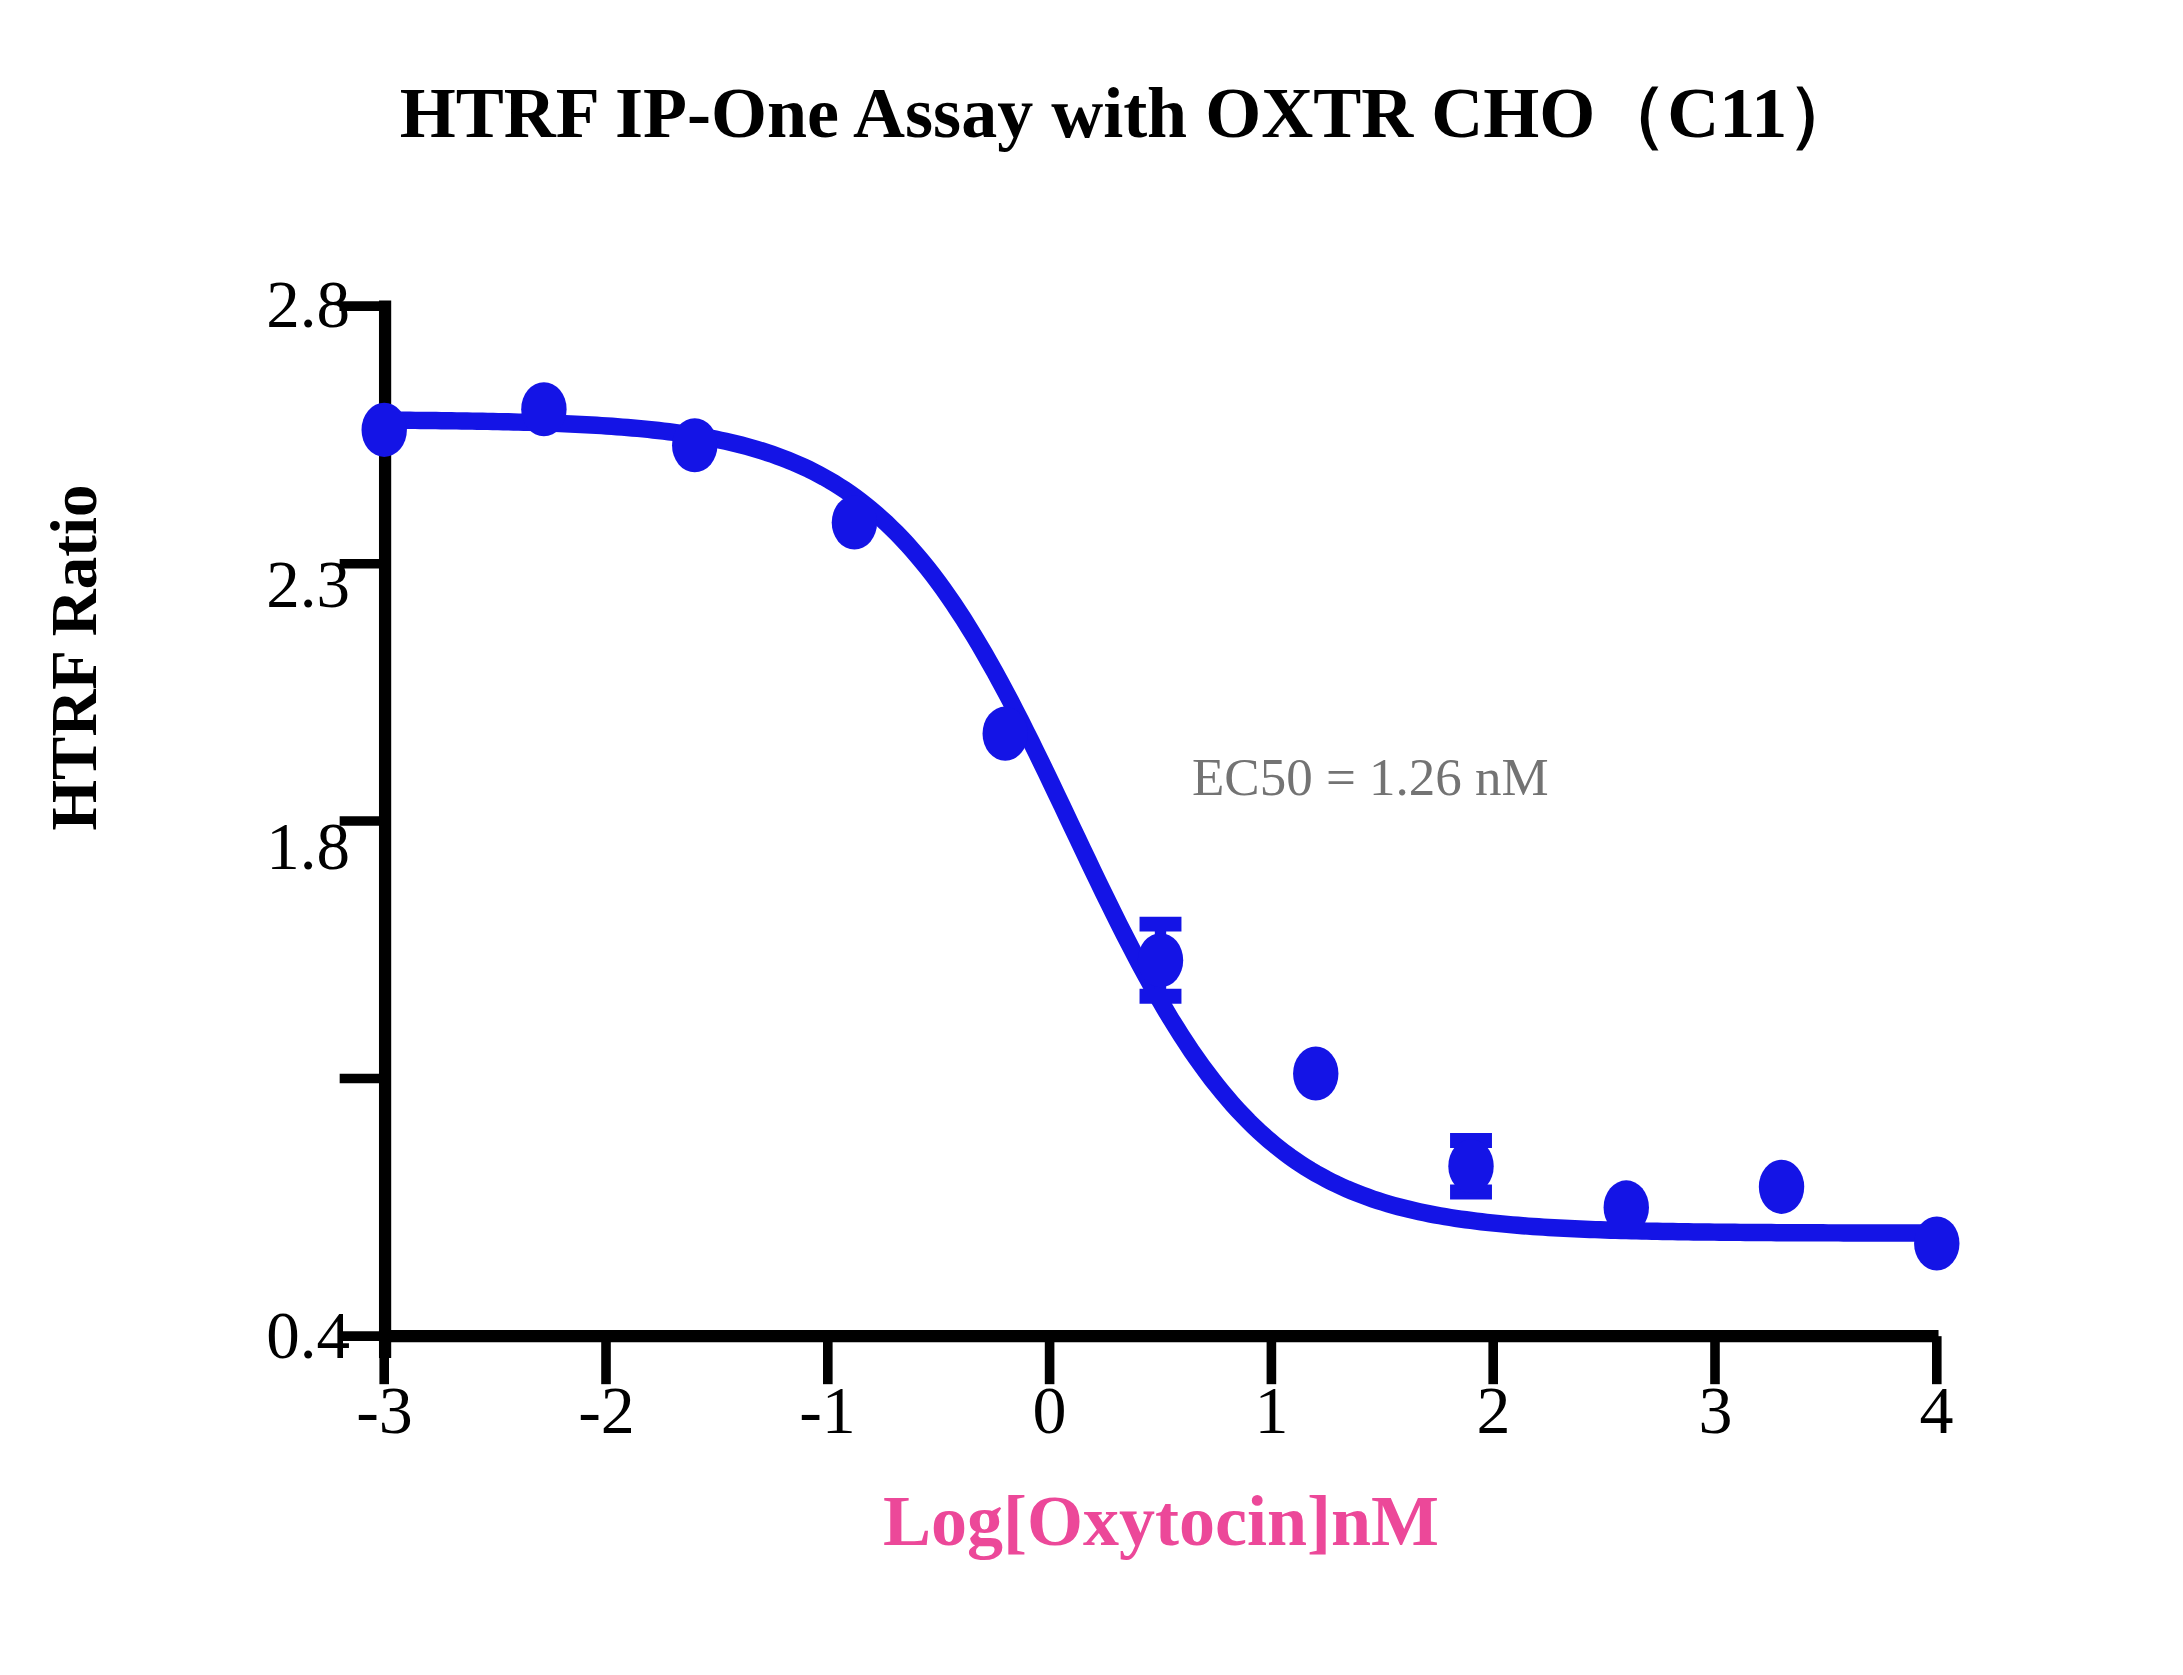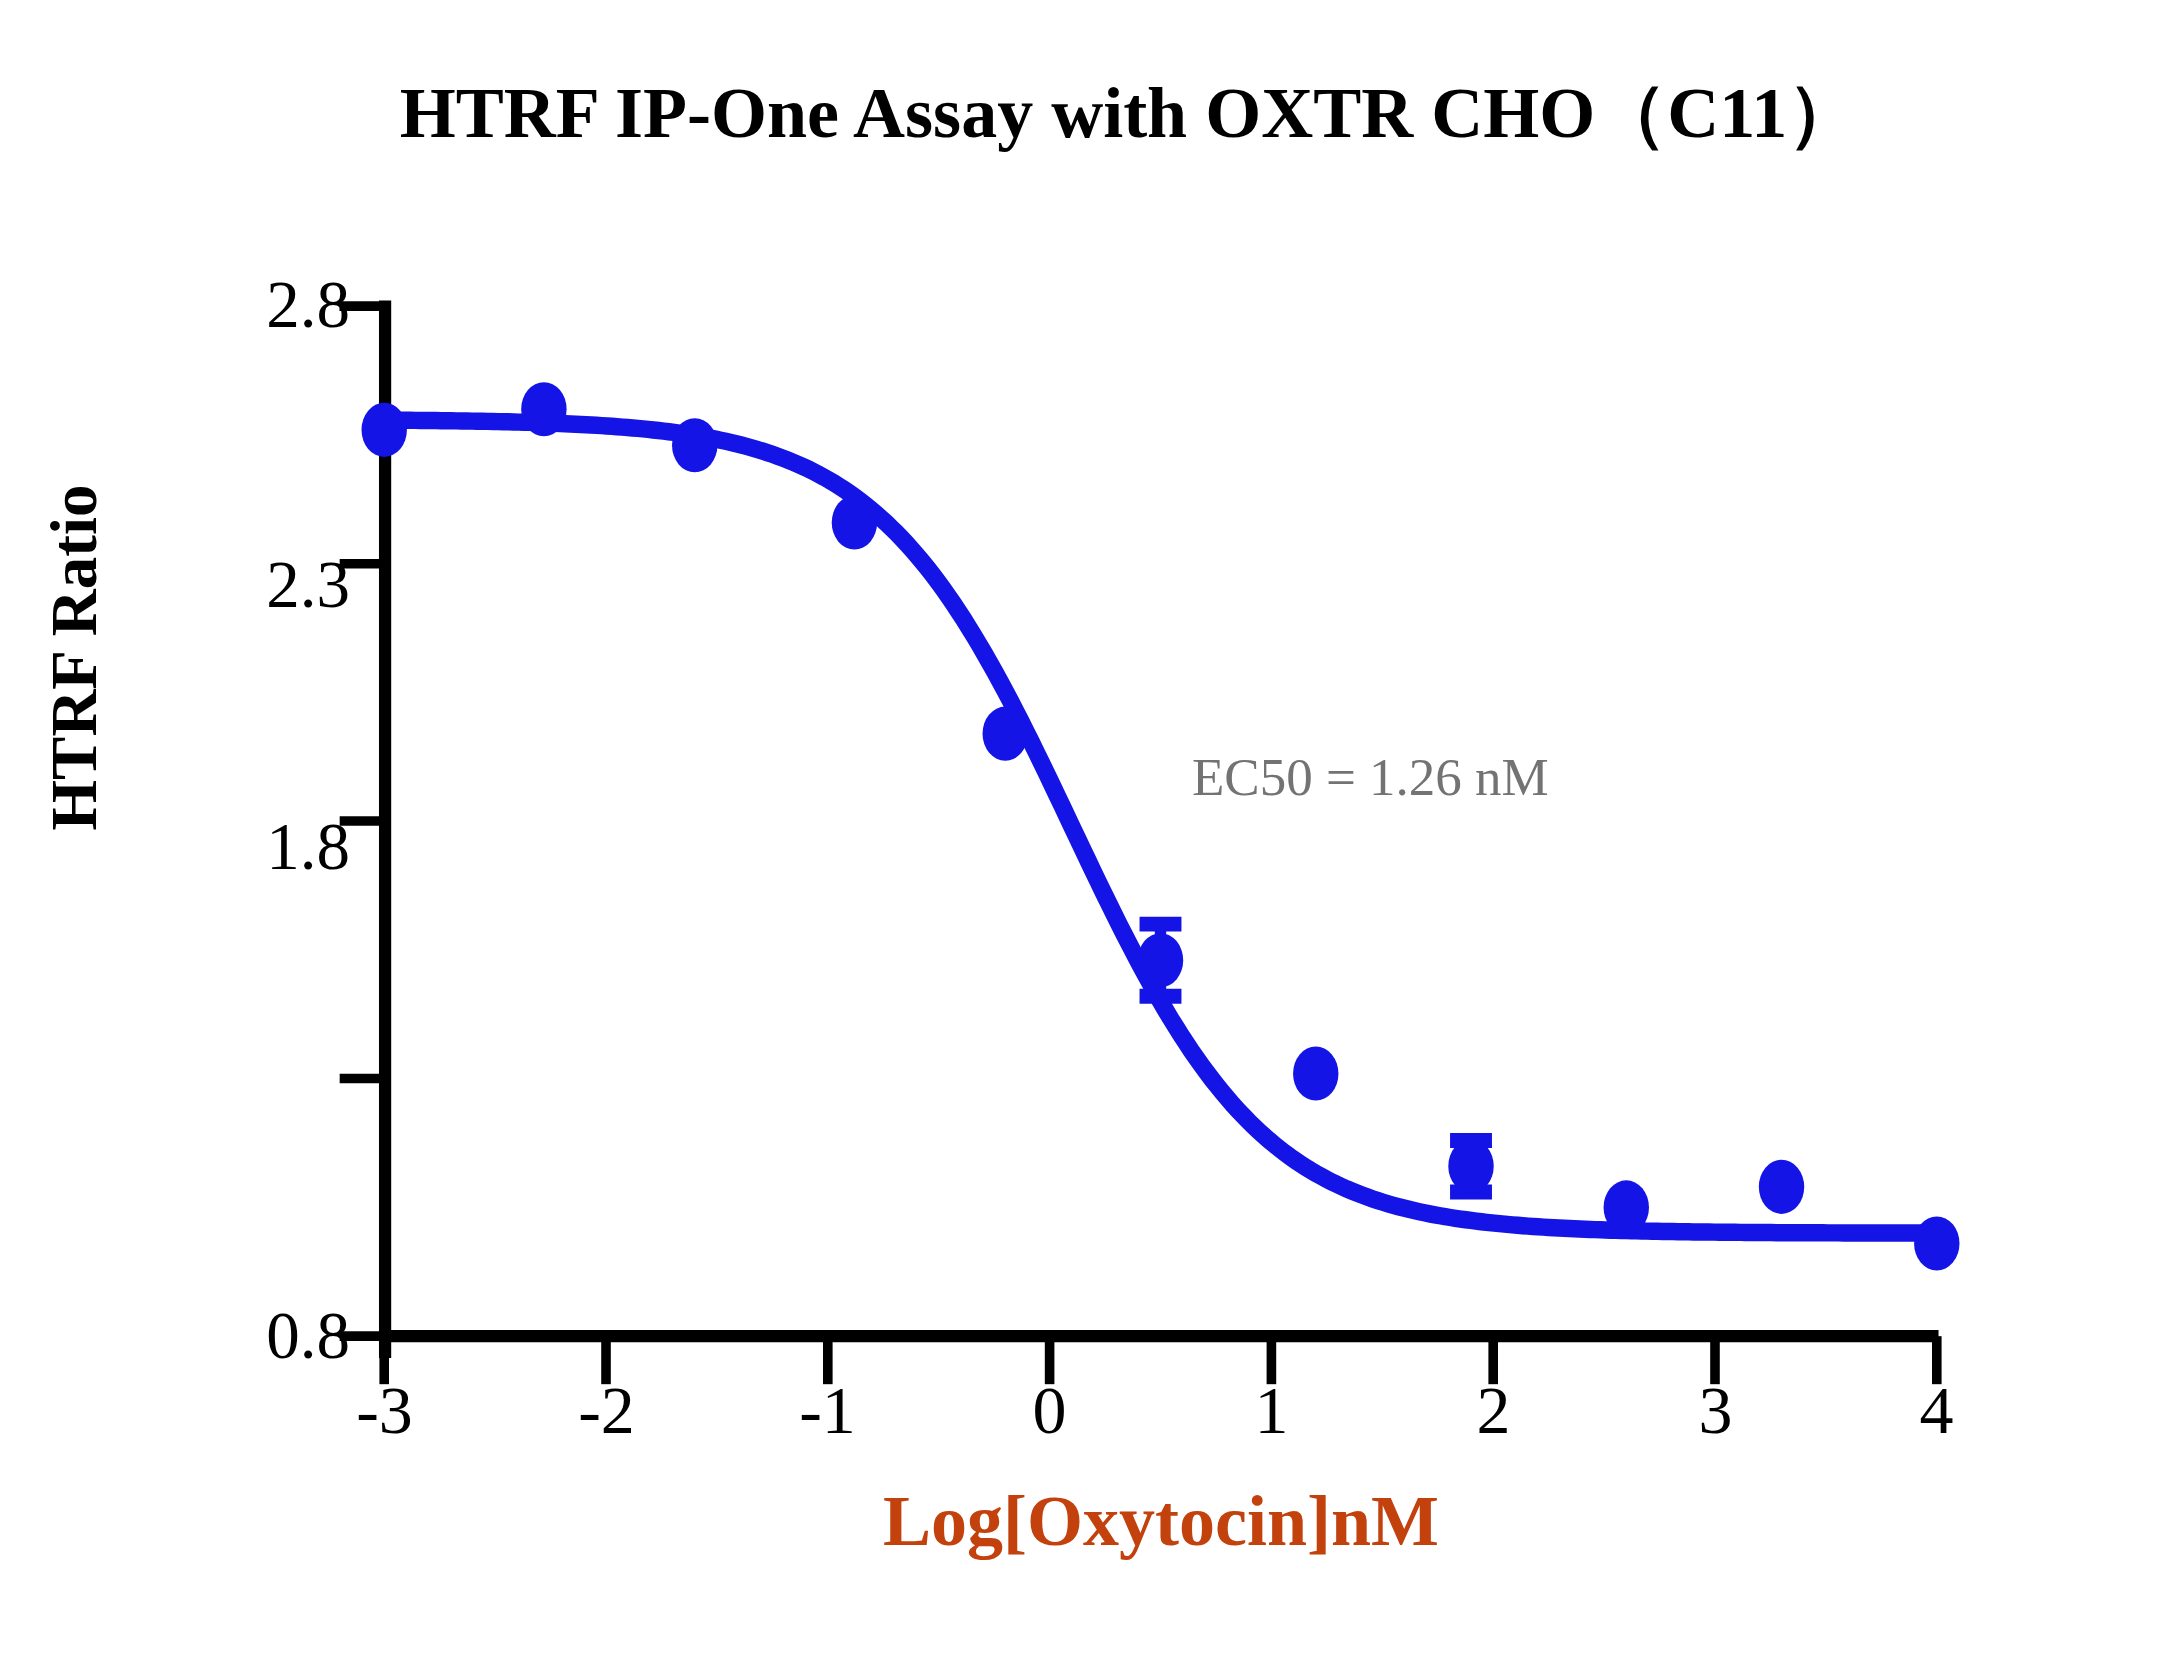--- a/index.html
+++ b/index.html
@@ -13,21 +13,21 @@
   }
 
   .ylabel{
     position:absolute;left:-188px;top:620px;width:524px;text-align:center;
     font-family:"Liberation Serif",serif;font-weight:bold;font-size:65px;color:#000;
     transform:rotate(-90deg);transform-origin:center center;white-space:nowrap;
   }
 
   .xlabel{
     position:absolute;left:384px;top:1480px;width:1554px;text-align:center;
-    font-family:"Liberation Serif",serif;font-weight:bold;font-size:72px;color:#c2410c;
+    font-family:"Liberation Serif",serif;font-weight:bold;font-size:72px;color:#ec4899;
     white-space:nowrap;
   }
 
   .plotsvg{position:absolute;left:0;top:0;}
   .ytl{
     position:absolute;width:245px;text-align:right;
     font-family:"Liberation Serif",serif;font-size:67px;color:#000;
   }
   .xtl{
     position:absolute;width:131px;text-align:center;
@@ -45,21 +45,21 @@
 
   <div class="title">HTRF IP-One Assay with OXTR CHO（C11）</div>
 
   <div class="ylabel">HTRF Ratio</div>
 
   <div class="xlabel">Log[Oxytocin]nM</div>
 
   <div class="ytl" style="left:105px;top:266px;">2.8</div>
   <div class="ytl" style="left:105px;top:524px;margin-top:22px;">2.3</div>
   <div class="ytl" style="left:105px;top:782px;margin-top:26px;">1.8</div>
-  <div class="ytl" style="left:105px;top:1297px;">0.8</div>
+  <div class="ytl" style="left:105px;top:1297px;">0.4</div>
 
   <div class="xtl" style="left:319px;top:1371px;">-3</div>
   <div class="xtl" style="left:541px;top:1371px;">-2</div>
   <div class="xtl" style="left:762px;top:1371px;">-1</div>
   <div class="xtl" style="left:984px;top:1371px;">0</div>
   <div class="xtl" style="left:1206px;top:1371px;">1</div>
   <div class="xtl" style="left:1428px;top:1371px;">2</div>
   <div class="xtl" style="left:1650px;top:1371px;">3</div>
   <div class="xtl" style="left:1871px;top:1371px;">4</div>
 

